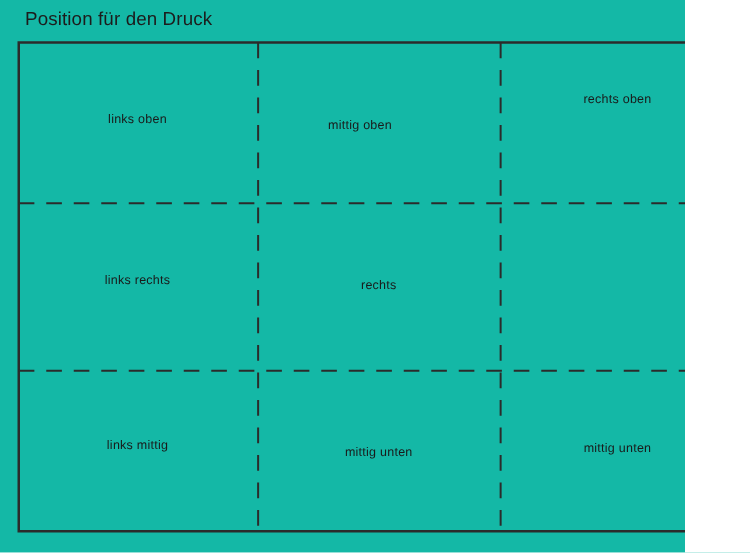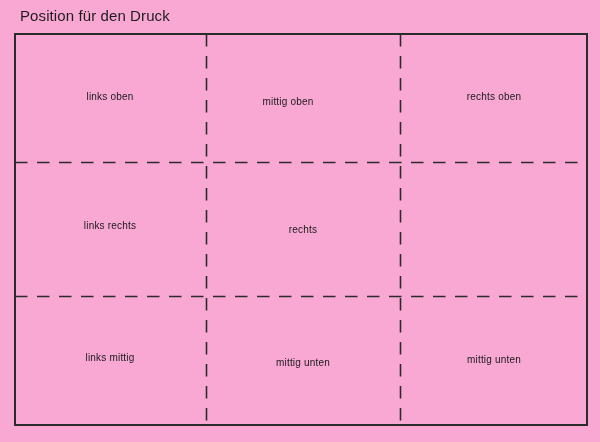--- a/index.html
+++ b/index.html
@@ -3,23 +3,23 @@
 <meta charset="utf-8">
 <title>Position für den Druck</title>
 <style>
   html, body {
     margin: 0;
     padding: 0;
     background: #ffffff;
   }
   .stage {
     position: relative;
-    width: 600px;
+    width: 548px;
     height: 442px;
-    background: #f9a8d4;
+    background: #14b8a6;
     font-family: "Liberation Sans", "DejaVu Sans", sans-serif;
     overflow: hidden;
     text-decoration: underline;
   }
   .diagram-title {
     position: absolute;
     left: 20px;
     top: 7px;
     font-size: 15px;
     line-height: 18px;
@@ -36,21 +36,21 @@
     position: absolute;
     transform: translate(-50%, -50%);
     font-size: 10px;
     color: #1a1a1a;
     white-space: nowrap;
     letter-spacing: 0.2px;
   }
   
   .pos-links-oben    { left: 110px; top:  96px; }
   .pos-mittig-oben   { left: 288px; top: 101px; }
-  .pos-rechts-oben   { left: 494px; top:  96px; }
+  .pos-rechts-oben   { left: 494px; top:  80px; }
   .pos-links-mittig  { left: 110px; top: 225px; }
   .pos-mittig        { left: 303px; top: 229px; }
   .pos-rechts-mittig { left: 494px; top: 222px; }
   .pos-links-unten   { left: 110px; top: 357px; }
   .pos-mittig-unten  { left: 303px; top: 362px; }
   .pos-rechts-unten  { left: 494px; top: 359px; }
 </style>
 </head>
 <body>
 

